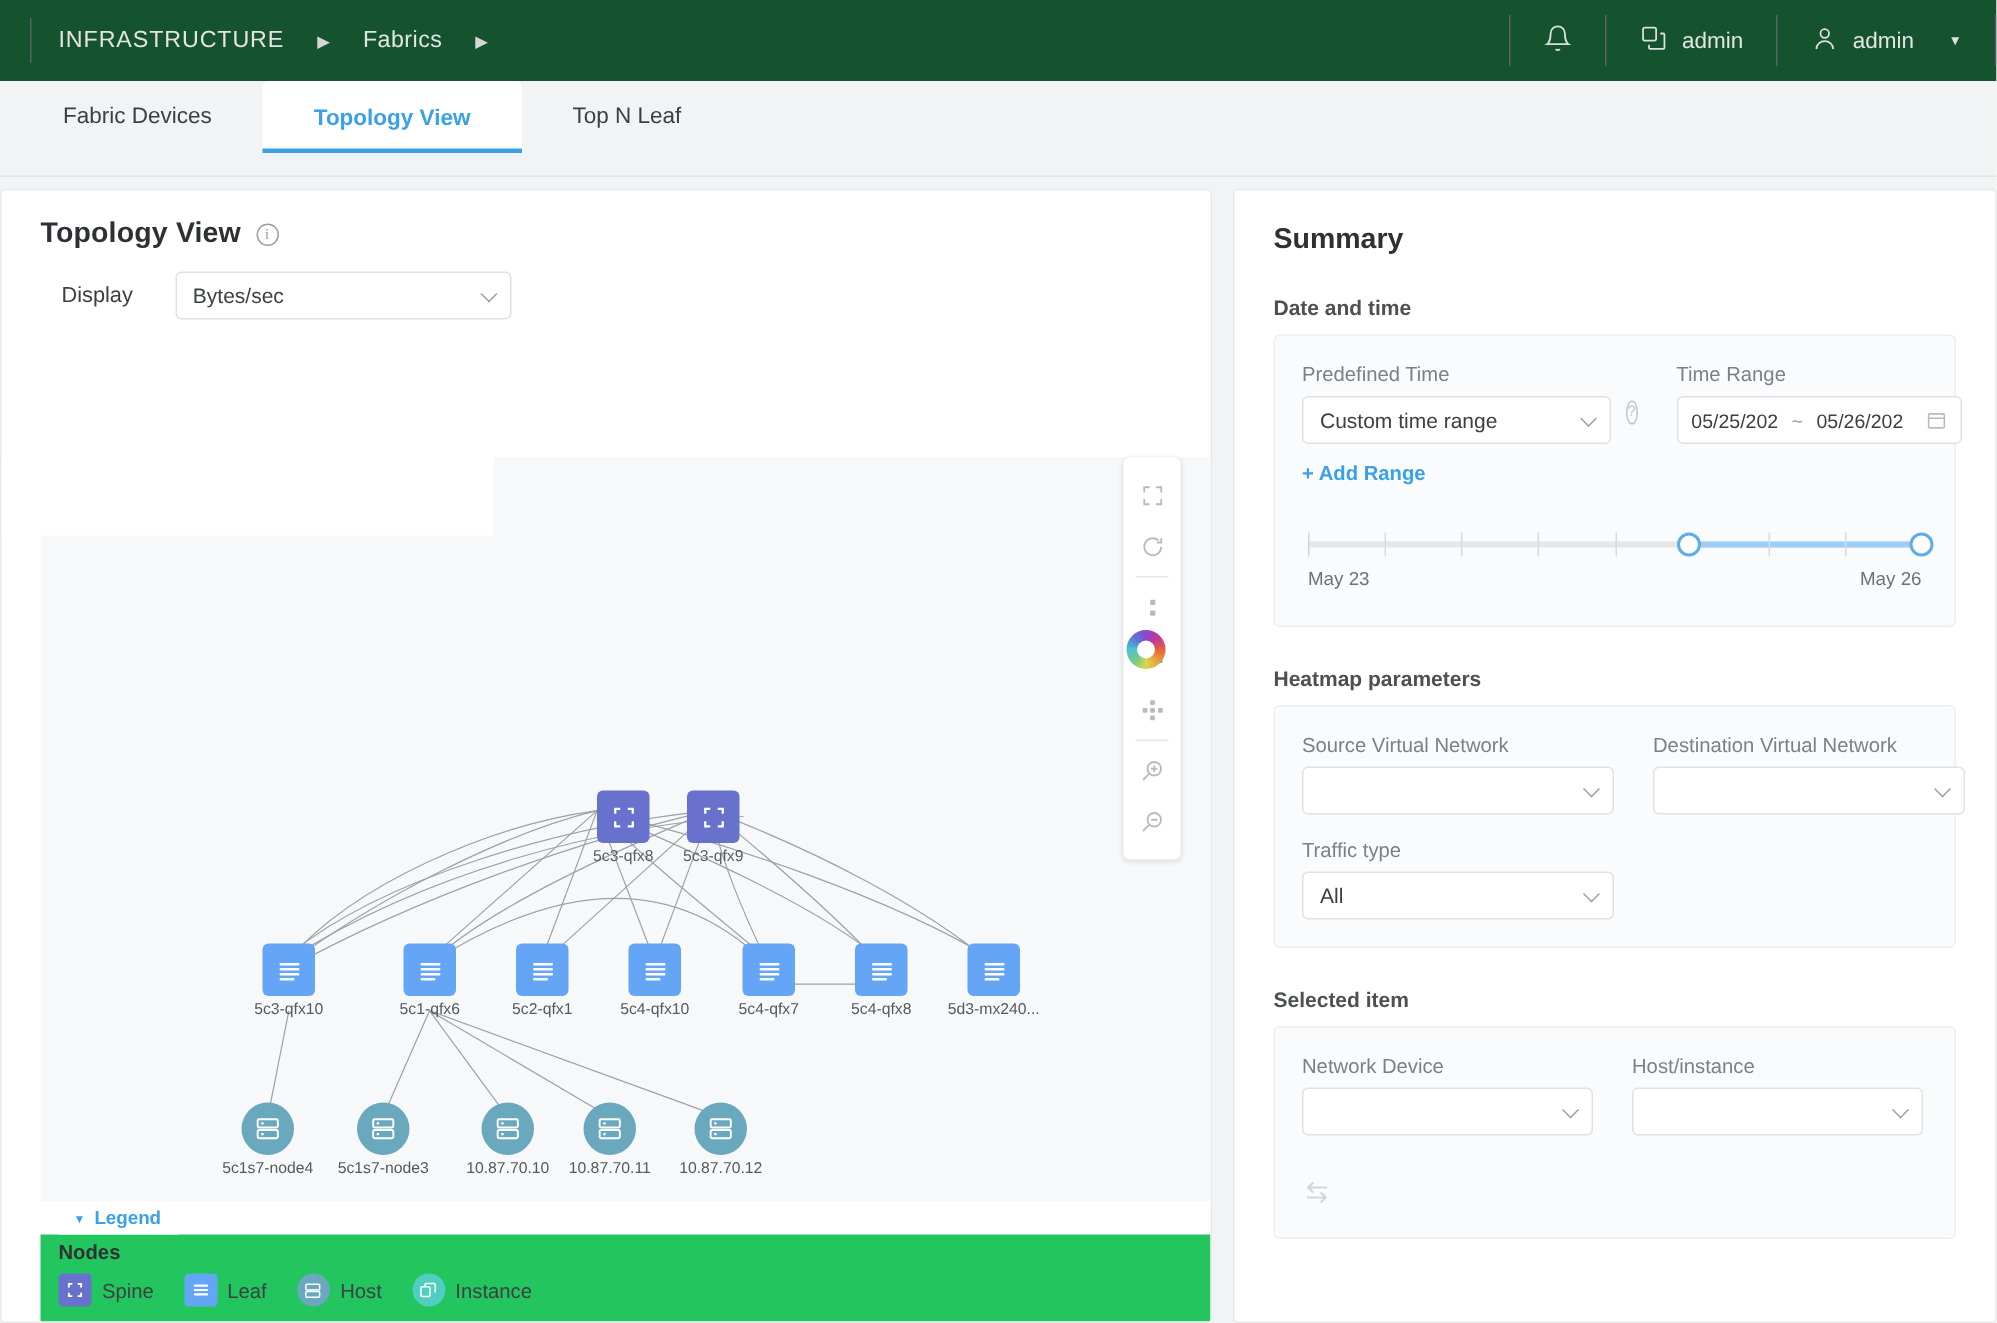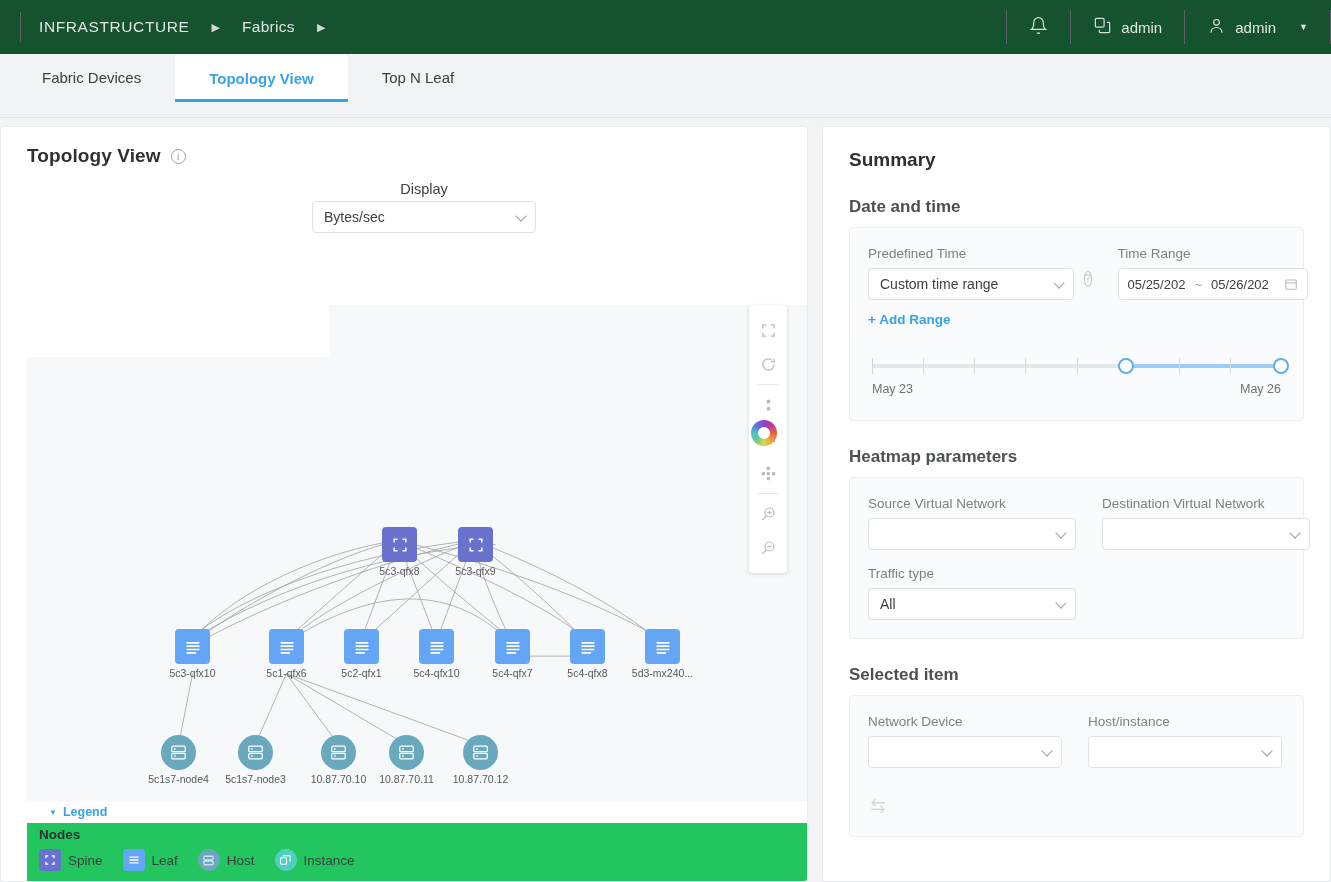--- a/index.html
+++ b/index.html
@@ -66,21 +66,21 @@
   }
   .card-title-row { display: flex; align-items: center; gap: 10px; padding: 18px 0 0 26px; }
   .card-title { font-size: 19px; font-weight: bold; color: #2e3133; letter-spacing: .1px; }
   .info-circle {
     width: 15px; height: 15px; border-radius: 50%;
     border: 1.2px solid #9aa0a6; color: #9aa0a6;
     font-size: 10px; line-height: 13px; text-align: center;
     font-family: "Liberation Serif", serif;
   }
 
-  .display-row { display: flex; align-items: center; gap: 4px; padding: 14px 0 0 40px; flex-direction: column; }
+  .display-row { display: flex; align-items: center; gap: 28px; padding: 14px 0 0 40px; }
   .display-label { font-size: 14.5px; color: #3c4043; }
   .select-box {
     position: relative; background: #fff;
     border: 1px solid #dfe1e3; border-radius: 4px;
     height: 32px; display: flex; align-items: center;
     padding: 0 28px 0 11px; font-size: 14px; color: #3c4043;
     cursor: pointer;
   }
   .select-box .chev {
     position: absolute; right: 10px; top: 50%;
@@ -169,21 +169,21 @@
   .lg-ico.instance { border-radius: 50%; background: #4ecfc0; }
 
   
   .right-card {
     flex: 1; background: #ffffff;
     border: 1px solid #e7e9eb; border-radius: 3px;
     padding: 22px 26px 0 26px;
     overflow: hidden;
   }
   .summary-title { font-size: 19px; font-weight: bold; color: #2e3133; }
-  .section-label { font-size: 17px; font-weight: bold; color: #4c5053; margin: 26px 0 10px 0; }
+  .section-label { font-size: 14px; font-weight: bold; color: #4c5053; margin: 26px 0 10px 0; }
   .panel {
     background: #fafbfc; border: 1px solid #eceef0; border-radius: 4px;
     padding: 18px 18px 18px 18px;
   }
   .field-row { display: flex; gap: 26px; }
   .field { display: flex; flex-direction: column; }
   .field-label { font-size: 13.5px; color: #7b8186; margin-bottom: 7px; }
   .sel { height: 32px; }
   .qmark {
     width: 16px; height: 16px; border-radius: 50%;
@@ -319,21 +319,21 @@
           <path d="M486 358 L561 358"></path>
 
           <path d="M166 376 L152 448"></path>
           <path d="M260 376 L229 448"></path>
           <path d="M260 376 L312 448"></path>
           <path d="M260 376 L380 448"></path>
           <path d="M260 376 L454 448"></path>
         </g>
       </svg>
 
-      <div class="node" style="left:355px; top:222px;text-decoration:underline;">
+      <div class="node" style="left:371px; top:222px;text-decoration:underline;">
         <div class="node-box spine">
           <svg width="20" height="20" viewBox="0 0 24 24" fill="none" stroke="#fff" stroke-width="1.8">
             <path d="M5 9V5h4M19 9V5h-4M5 15v4h4M19 15v4h-4"></path>
           </svg>
         </div>
         <span class="node-label spine-lbl">5c3-qfx8</span>
       </div>
       <div class="node" style="left:431px; top:222px;">
         <div class="node-box spine">
           <svg width="20" height="20" viewBox="0 0 24 24" fill="none" stroke="#fff" stroke-width="1.8">

